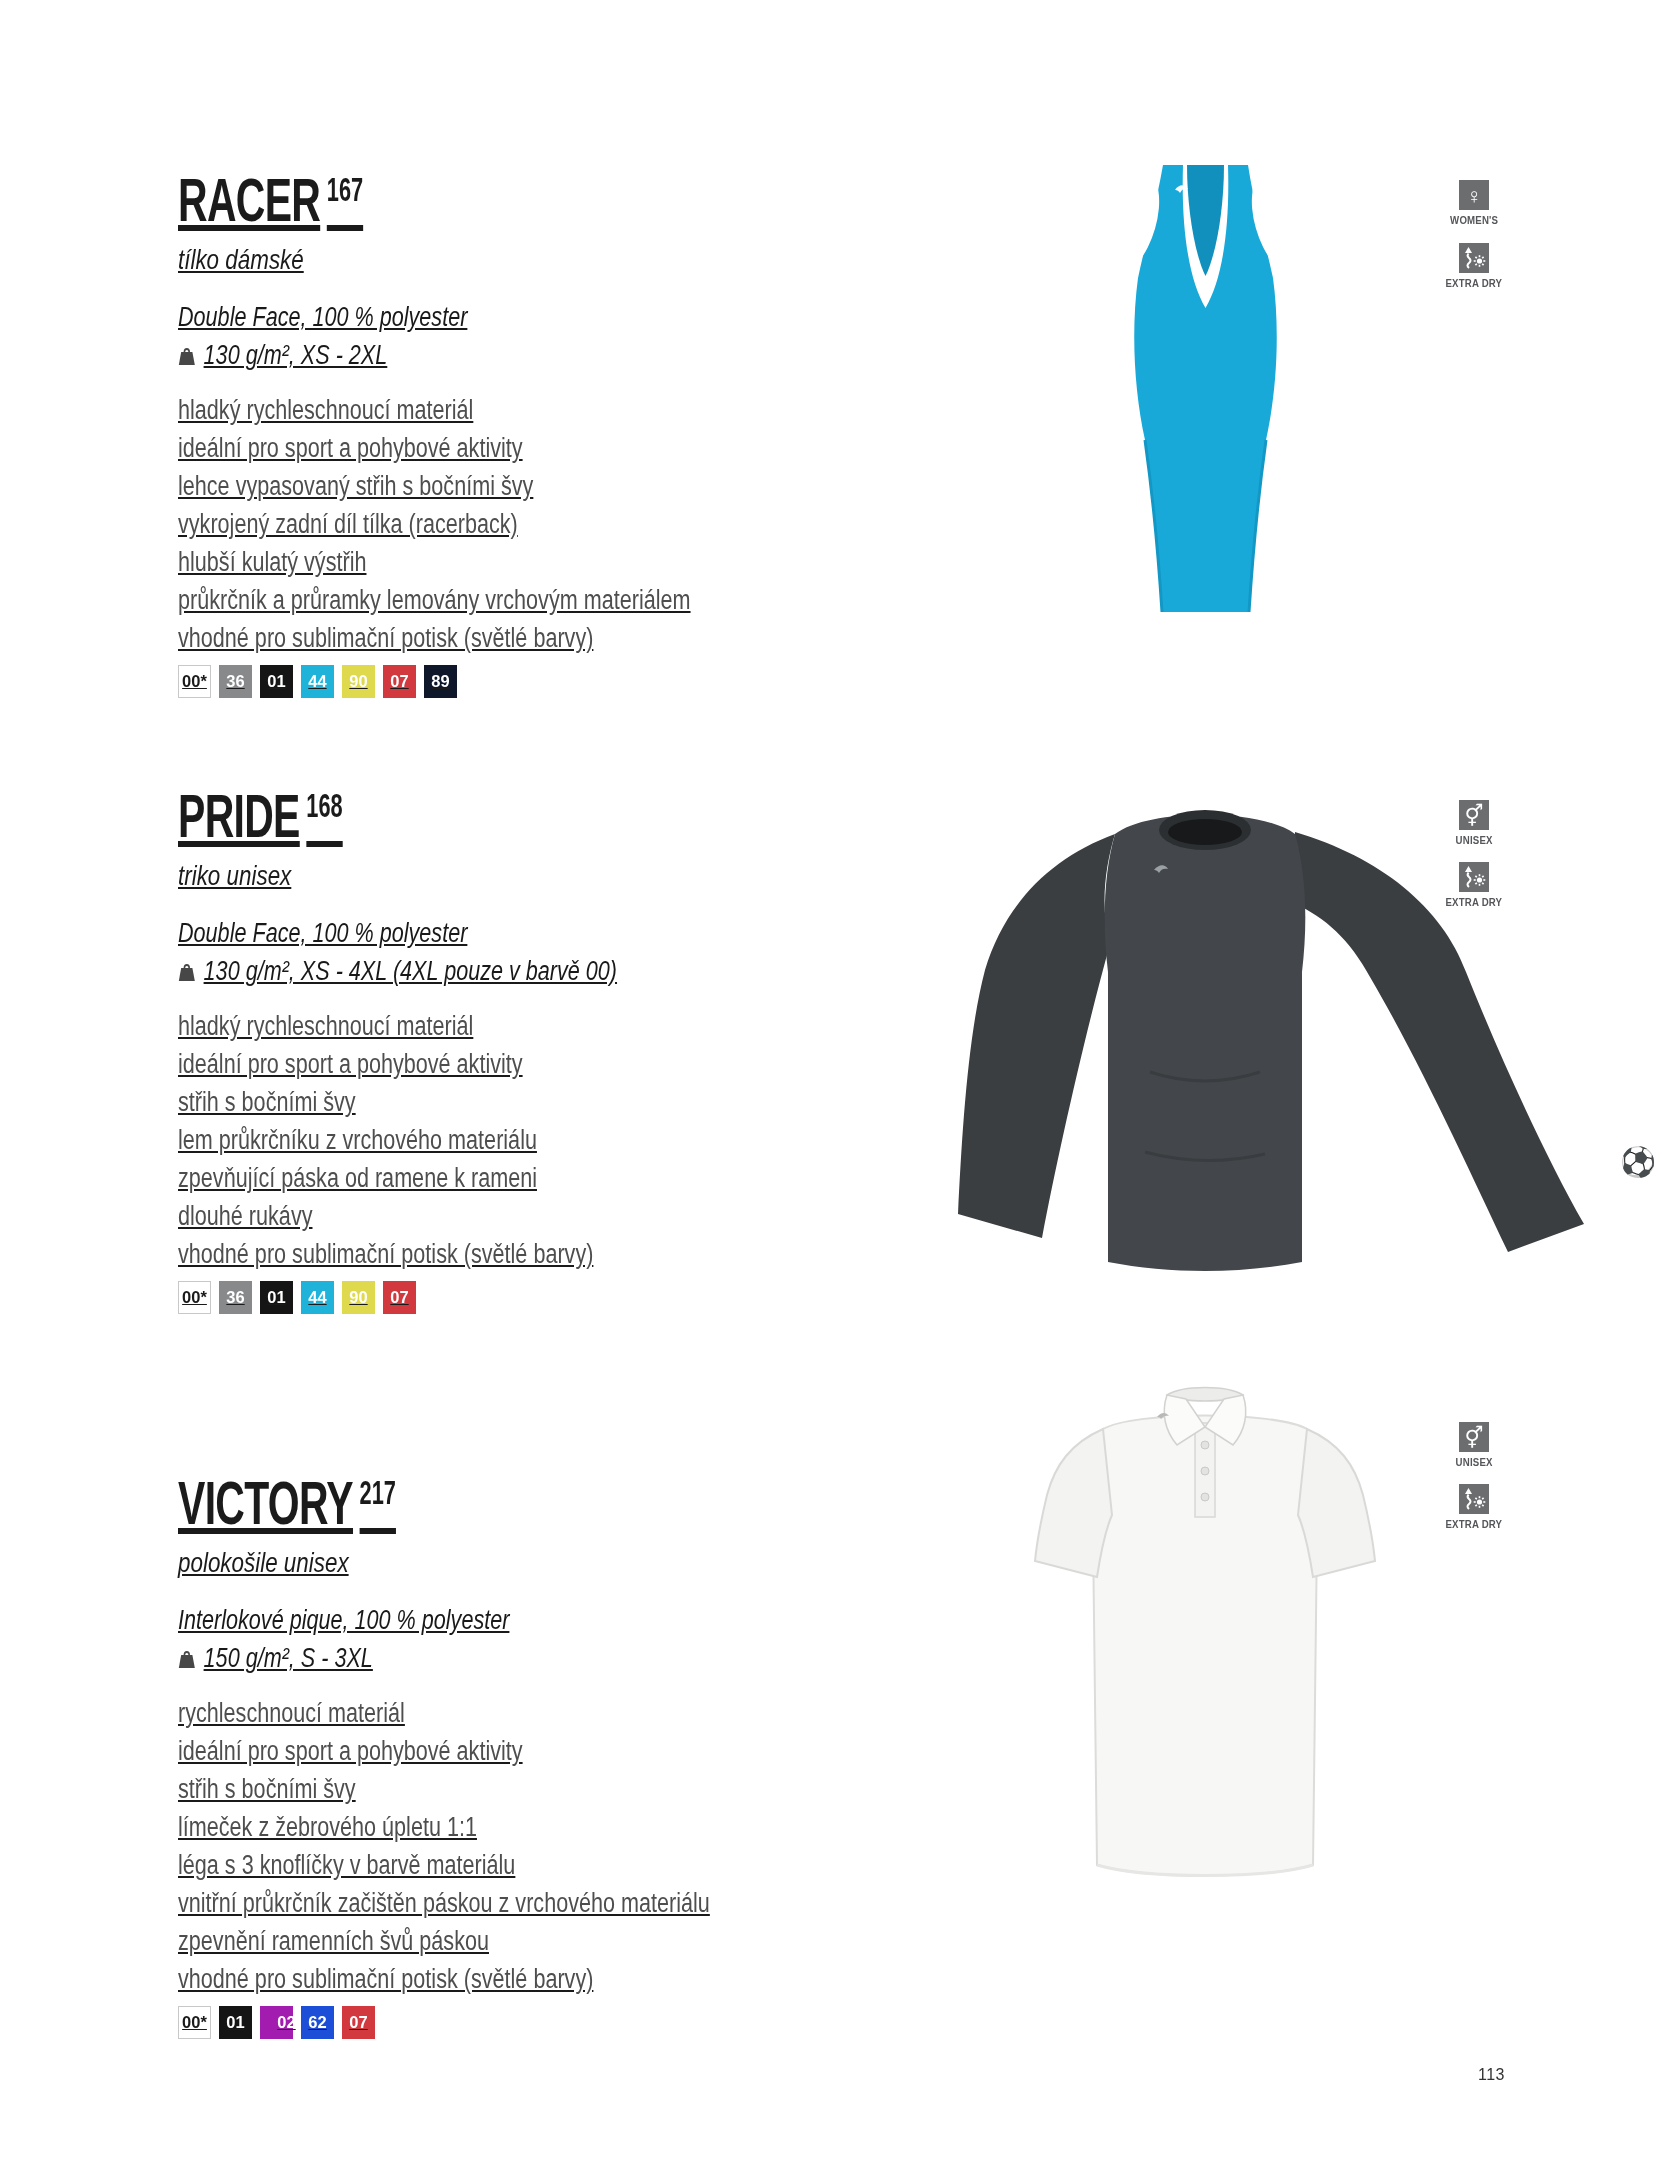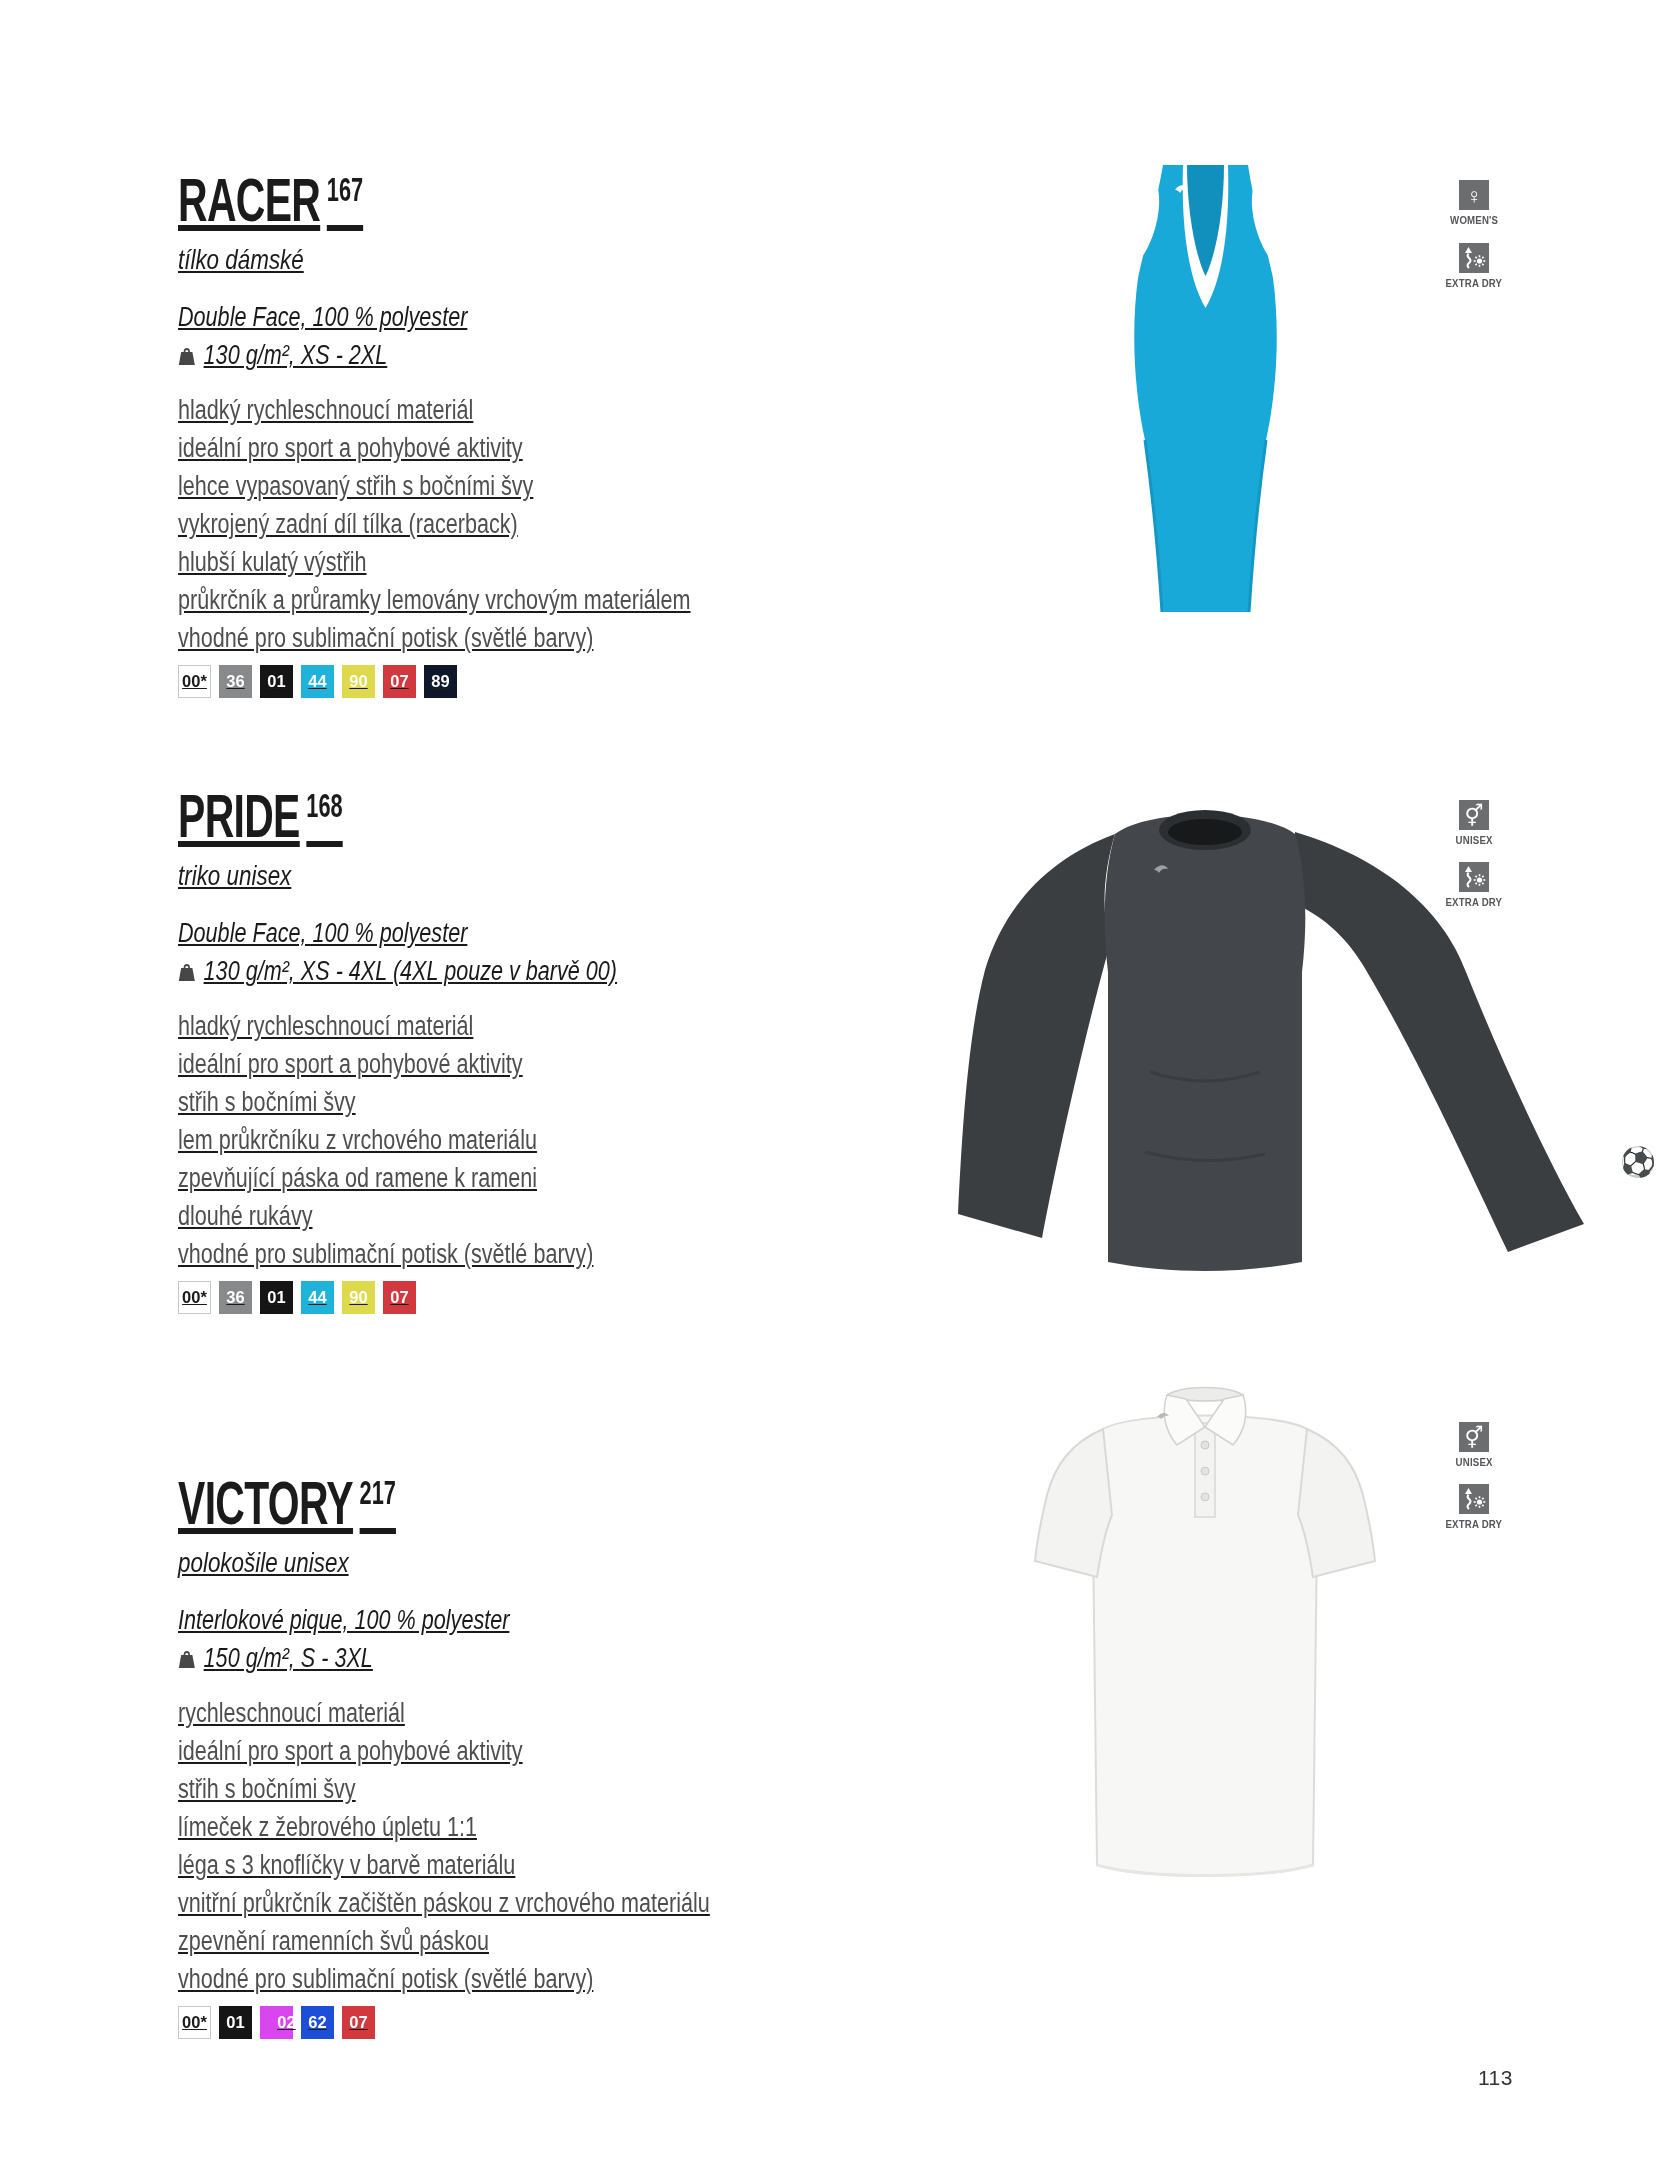--- a/index.html
+++ b/index.html
@@ -33,21 +33,21 @@
   #badge-3a{top:1422px;}#badge-3b{top:1484px;}
 
   
   .photo{position:absolute;z-index:1;}
   #photo-racer{left:1103px;top:150px;width:205px;height:470px;}
   #photo-pride{left:950px;top:772px;width:650px;height:505px;}
   #photo-victory{left:1015px;top:1365px;width:380px;height:530px;}
 
   
   .soccer{position:absolute;left:1620px;top:1148px;font-size:29px;line-height:1;color:#4c4c4c;z-index:5;}
-  .pagenum{position:absolute;left:1478px;top:2066px;font-size:21px;color:#333;letter-spacing:0.5px;z-index:5;}
+  .pagenum{position:absolute;left:1478px;top:2066px;font-size:16px;color:#333;letter-spacing:0.5px;z-index:5;}
 </style>
 </head>
 <body>
 
 <div class="page">
 
   <section class="product" id="product-1">
     <h2 class="title"><span>RACER</span><span class="tcode">167</span></h2>
     <div class="subtitle">tílko dámské</div>
     <div class="material">Double Face, 100 % polyester</div>
@@ -125,21 +125,21 @@
       <li>střih s bočními švy</li>
       <li>límeček z žebrového úpletu 1:1</li>
       <li>léga s 3 knoflíčky v barvě materiálu</li>
       <li>vnitřní průkrčník začištěn páskou z vrchového materiálu</li>
       <li>zpevnění ramenních švů páskou</li>
       <li>vhodné pro sublimační potisk (světlé barvy)</li>
     </ul>
     <div class="swatches">
       <span class="swatch" style="background: rgb(255, 255, 255); color: rgb(26, 26, 26); border: 1px solid rgb(200, 200, 200);">00*</span>
       <span class="swatch" style="background: rgb(21, 21, 21); color: rgb(255, 255, 255);">01</span>
-      <span class="swatch" style="background: #d946ef; color: rgb(255, 255, 255); padding-left: 20px;">02</span>
+      <span class="swatch" style="background: #a21caf; color: rgb(255, 255, 255); padding-left: 20px;">02</span>
       <span class="swatch" style="background: #1d4ed8; color: rgb(255, 255, 255);">62</span>
       <span class="swatch" style="background: rgb(210, 57, 63); color: rgb(255, 255, 255);">07</span>
     </div>
   </section>
 
   <div class="badge" id="badge-1a">
     <div class="box">
         <span>♀</span>
       </div>
     <div class="lbl">WOMEN'S</div>

